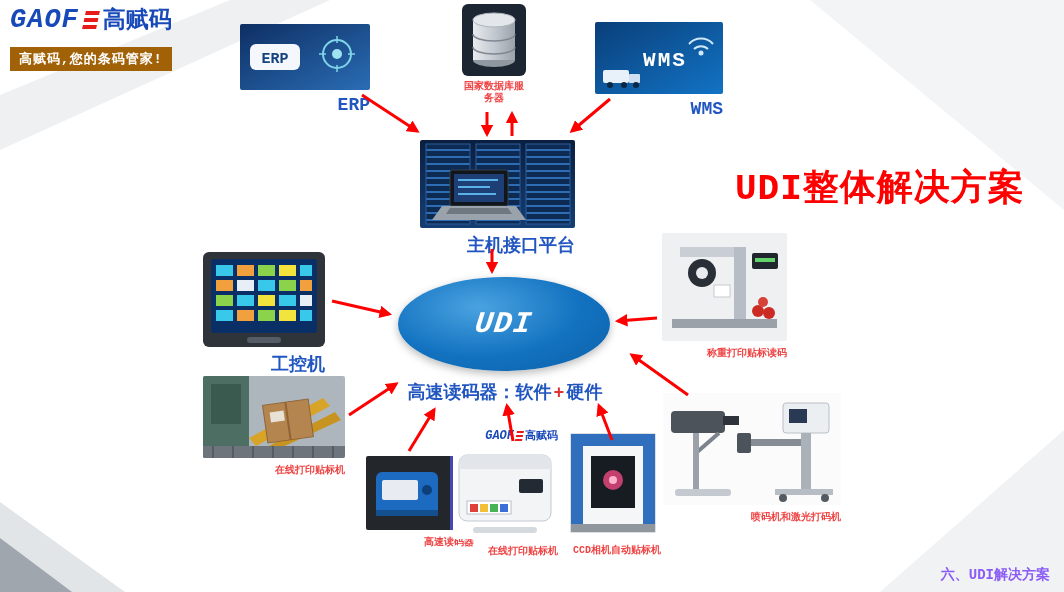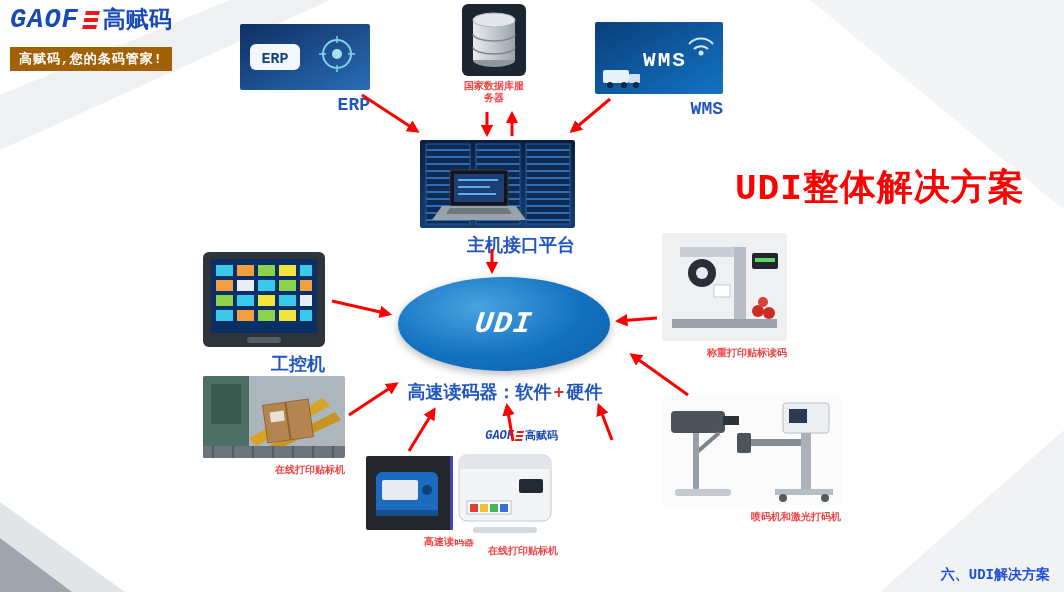--- a/index.html
+++ b/index.html
@@ -11,21 +11,21 @@
   
   .brand-wrap{position:absolute;left:10px;top:4px;z-index:3;}
   .brand{display:flex;align-items:center;gap:3px;}
   .brand-latin{color:#1849b8;font-size:27px;font-weight:bold;font-style:italic;letter-spacing:1px;}
   .brand-bars{display:inline-block;width:14px;height:18px;margin:0 2px;transform:skewX(-12deg);
     background:linear-gradient(#e81b1b 0 4px,transparent 4px 7px,#e81b1b 7px 11px,transparent 11px 14px,#e81b1b 14px 18px);}
   .brand-cn{color:#1849b8;font-size:23px;font-weight:bold;}
   .tagline{margin-top:12px;display:inline-block;background:#a16207;color:#fff;font-size:13px;font-weight:bold;padding:3px 9px;letter-spacing:1px;}
   
   .slide-title{position:absolute;left:735px;top:163px;color:#fe0000;font-size:36px;font-weight:bold;letter-spacing:1px;z-index:3;white-space:nowrap;}
-  .slide-footer{position:absolute;right:14px;bottom:8px;color:#1d4ed8;font-size:14px;font-weight:bold;z-index:3;white-space:nowrap;text-align:center;}
+  .slide-footer{position:absolute;right:14px;bottom:8px;color:#8b5cf6;font-size:14px;font-weight:bold;z-index:3;white-space:nowrap;text-align:center;}
   
   .node{position:absolute;display:flex;flex-direction:column;align-items:flex-end;z-index:2;}
   .fig{display:block;border-radius:2px;}
   .lbl{margin-top:5px;font-weight:bold;white-space:nowrap;}
   .lbl-blue{color:#2156c0;font-size:18px;}
   .lbl-red{color:#ef4444;font-size:10px;}
   .lbl-wrap{white-space:normal;width:64px;text-align:center;line-height:1.2;}
   
   .ellipse{
     position:absolute;left:398px;top:277px;width:212px;height:94px;border-radius:50%;
@@ -264,20 +264,34 @@
       <rect x="14" y="56" width="44" height="13" fill="#ffffff" stroke="#b8bec6"></rect>
       <rect x="17" y="59" width="8" height="8" fill="#e0403a"></rect>
         <rect x="27" y="59" width="8" height="8" fill="#f2c037"></rect>
         <rect x="37" y="59" width="8" height="8" fill="#48b457"></rect>
         <rect x="47" y="59" width="8" height="8" fill="#3a6fd8"></rect>
       <rect x="20" y="82" width="64" height="6" rx="3" fill="#d5dade"></rect>
     </svg>
     <div class="lbl lbl-red">在线打印贴标机</div>
   </div>
 
+  <div class="node" style="left:565px;top:430px;">
+    <svg class="fig" width="96" height="108">
+      <rect width="96" height="108" fill="#ffffff"></rect>
+      <rect x="6" y="4" width="84" height="98" fill="#f4f6f8" stroke="#b9c0c8"></rect>
+      <rect x="6" y="4" width="84" height="12" fill="#2f6fbe"></rect>
+      <rect x="6" y="4" width="12" height="98" fill="#2f6fbe"></rect>
+      <rect x="78" y="4" width="12" height="98" fill="#2f6fbe"></rect>
+      <rect x="26" y="26" width="44" height="52" fill="#171b22"></rect>
+      <circle cx="48" cy="50" r="10" fill="#e0457b" opacity="0.85"></circle>
+      <circle cx="48" cy="50" r="4" fill="#ffb3cd"></circle>
+      <rect x="6" y="94" width="84" height="8" fill="#8f969e"></rect>
+    </svg>
+    <div class="lbl lbl-red">CCD相机自动贴标机</div>
+  </div>
 
   <div class="node" style="left:663px;top:393px;">
     <svg class="fig" width="178" height="112">
       <rect width="178" height="112" fill="#fbfbfc"></rect>
       <rect x="8" y="18" width="54" height="22" rx="4" fill="#4d535b"></rect>
       <rect x="60" y="23" width="16" height="9" fill="#2e333a"></rect>
       <line x1="33" y1="60" x2="56" y2="40" stroke="#7c838b" stroke-width="4"></line>
       <rect x="30" y="40" width="6" height="56" fill="#9aa1a8"></rect>
       <rect x="12" y="96" width="56" height="7" rx="3" fill="#c4c9cf"></rect>
       <rect x="120" y="10" width="46" height="30" rx="3" fill="#eceff2" stroke="#b9c0c7"></rect>

